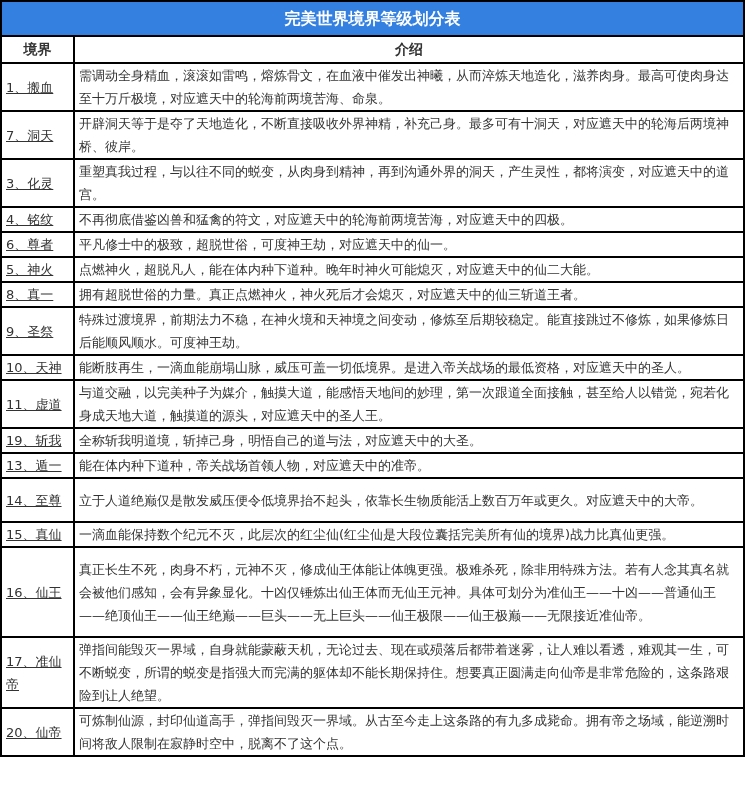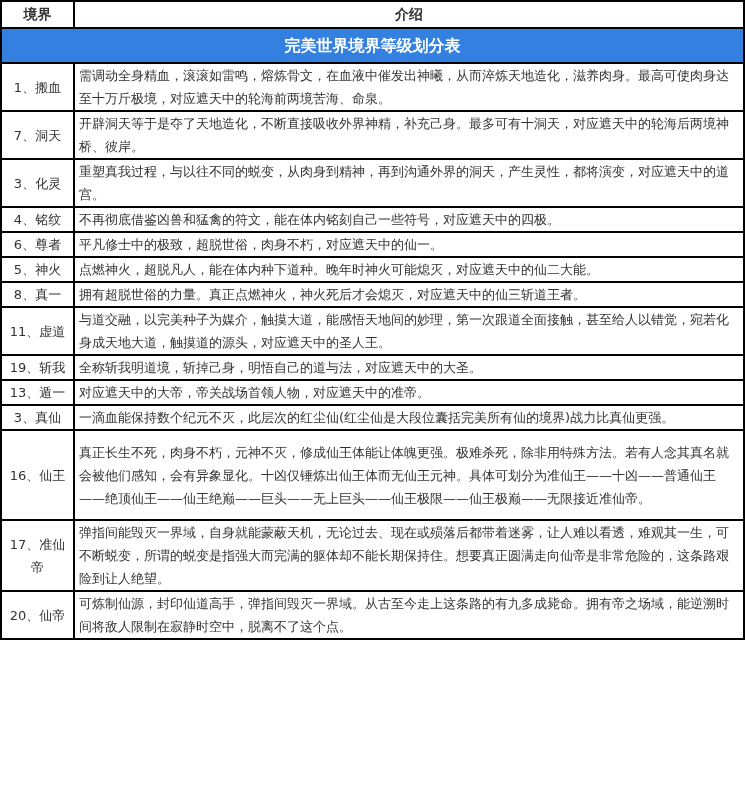--- a/index.html
+++ b/index.html
@@ -30,89 +30,101 @@
     }
     .head-cell {
       font-weight: bold;
       font-size: 14px !important;
       text-align: center;
       height: 25px;
       color: #333;
       background: #fff;
     }
     .name-cell {
-      text-align: center;
       width: 66px;
       font-size: 13px;
       padding: 0 2px;
+      text-decoration: underline;
     }
     .desc-cell { text-align: left; }
     tr.h1 td { height: 23px; }
     tr.h2 td { height: 42px; }
     tr.h3 td { height: 64px; }
     tr.h4 td { height: 88px; margin-left: 16px; }
   </style>
 </head>
 <body>
 
 <table class="realm-table">
   <colgroup>
     <col style="width:73px">
     <col>
   </colgroup>
   <tbody>
       <tr>
+    <td class="title-cell" colspan="2">完美世界境界等级划分表</td>
+  </tr>
+  <tr>
     <td class="head-cell">境界</td>
     <td class="head-cell">介绍</td>
-  </tr>
-  <tr>
-    <td class="title-cell" colspan="2">完美世界境界等级划分表</td>
   </tr>
   <tr class="h2">
     <td class="name-cell">1、搬血</td>
     <td class="desc-cell">需调动全身精血，滚滚如雷鸣，熔炼骨文，在血液中催发出神曦，从而淬炼天地造化，滋养肉身。最高可使肉身达至十万斤极境，对应遮天中的轮海前两境苦海、命泉。</td>
   </tr>
   <tr class="h2">
     <td class="name-cell">7、洞天</td>
     <td class="desc-cell">开辟洞天等于是夺了天地造化，不断直接吸收外界神精，补充己身。最多可有十洞天，对应遮天中的轮海后两境神桥、彼岸。</td>
   </tr>
   <tr class="h2">
     <td class="name-cell">3、化灵</td>
     <td class="desc-cell">重塑真我过程，与以往不同的蜕变，从肉身到精神，再到沟通外界的洞天，产生灵性，都将演变，对应遮天中的道宫。</td>
   </tr>
   <tr class="h1">
     <td class="name-cell">4、铭纹</td>
-    <td class="desc-cell">不再彻底借鉴凶兽和猛禽的符文，能在体内铭刻自己一些符号，对应遮天中的四极。</td>
+    <td class="desc-cell">不再彻底借鉴凶兽和猛禽的符文，对应遮天中的轮海前两境苦海，对应遮天中的四极。</td>
   </tr>
   <tr class="h1">
     <td class="name-cell">6、尊者</td>
-    <td class="desc-cell">平凡修士中的极致，超脱世俗，肉身不朽，对应遮天中的仙一。</td>
+    <td class="desc-cell">平凡修士中的极致，超脱世俗，可度神王劫，对应遮天中的仙一。</td>
   </tr>
   <tr class="h1">
     <td class="name-cell">5、神火</td>
     <td class="desc-cell">点燃神火，超脱凡人，能在体内种下道种。晚年时神火可能熄灭，对应遮天中的仙二大能。</td>
   </tr>
   <tr class="h1">
     <td class="name-cell">8、真一</td>
     <td class="desc-cell">拥有超脱世俗的力量。真正点燃神火，神火死后才会熄灭，对应遮天中的仙三斩道王者。</td>
+  </tr>
+  <tr class="h2">
+    <td class="name-cell">9、圣祭</td>
+    <td class="desc-cell">特殊过渡境界，前期法力不稳，在神火境和天神境之间变动，修炼至后期较稳定。能直接跳过不修炼，如果修炼日后能顺风顺水。可度神王劫。</td>
+  </tr>
+  <tr class="h1">
+    <td class="name-cell">10、天神</td>
+    <td class="desc-cell">能断肢再生，一滴血能崩塌山脉，威压可盖一切低境界。是进入帝关战场的最低资格，对应遮天中的圣人。</td>
   </tr>
   <tr class="h2">
     <td class="name-cell">11、虚道</td>
     <td class="desc-cell">与道交融，以完美种子为媒介，触摸大道，能感悟天地间的妙理，第一次跟道全面接触，甚至给人以错觉，宛若化身成天地大道，触摸道的源头，对应遮天中的圣人王。</td>
   </tr>
   <tr class="h1">
     <td class="name-cell">19、斩我</td>
     <td class="desc-cell">全称斩我明道境，斩掉己身，明悟自己的道与法，对应遮天中的大圣。</td>
   </tr>
   <tr class="h1">
     <td class="name-cell">13、遁一</td>
-    <td class="desc-cell">对应遮天中的大帝，帝关战场首领人物，对应遮天中的准帝。</td>
+    <td class="desc-cell">能在体内种下道种，帝关战场首领人物，对应遮天中的准帝。</td>
+  </tr>
+  <tr class="h2">
+    <td class="name-cell">14、至尊</td>
+    <td class="desc-cell">立于人道绝巅仅是散发威压便令低境界抬不起头，依靠长生物质能活上数百万年或更久。对应遮天中的大帝。</td>
   </tr>
   <tr class="h1">
-    <td class="name-cell">3、真仙</td>
+    <td class="name-cell">15、真仙</td>
     <td class="desc-cell">一滴血能保持数个纪元不灭，此层次的红尘仙(红尘仙是大段位囊括完美所有仙的境界)战力比真仙更强。</td>
   </tr>
   <tr class="h4">
     <td class="name-cell">16、仙王</td>
     <td class="desc-cell">真正长生不死，肉身不朽，元神不灭，修成仙王体能让体魄更强。极难杀死，除非用特殊方法。若有人念其真名就会被他们感知，会有异象显化。十凶仅锤炼出仙王体而无仙王元神。具体可划分为准仙王——十凶——普通仙王——绝顶仙王——仙王绝巅——巨头——无上巨头——仙王极限——仙王极巅——无限接近准仙帝。</td>
   </tr>
   <tr class="h3">
     <td class="name-cell">17、准仙帝</td>
     <td class="desc-cell">弹指间能毁灭一界域，自身就能蒙蔽天机，无论过去、现在或殒落后都带着迷雾，让人难以看透，难观其一生，可不断蜕变，所谓的蜕变是指强大而完满的躯体却不能长期保持住。想要真正圆满走向仙帝是非常危险的，这条路艰险到让人绝望。</td>
   </tr>

